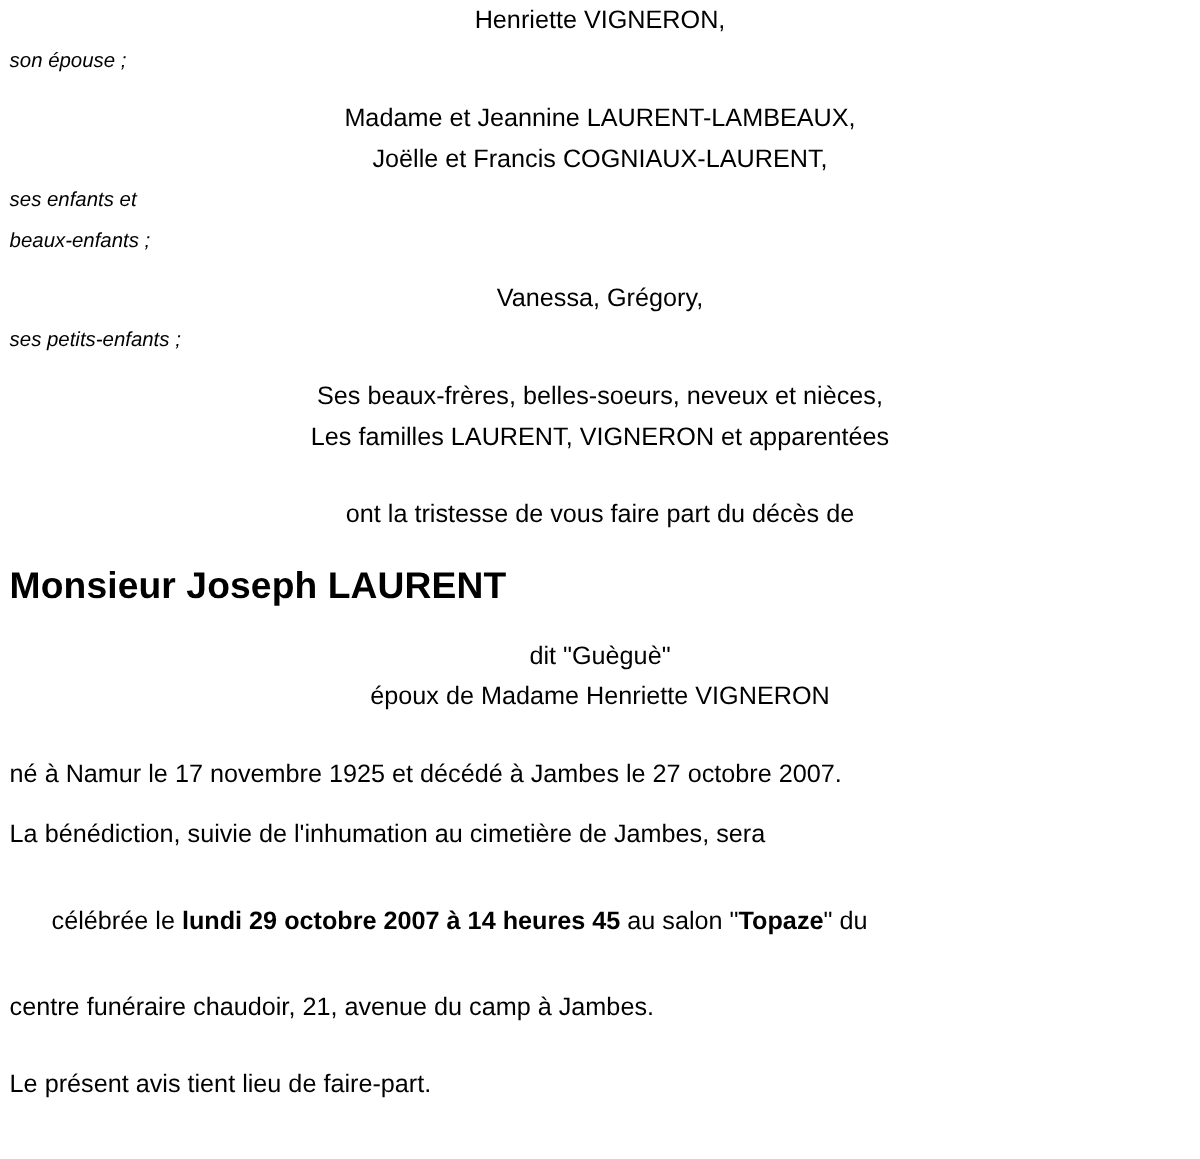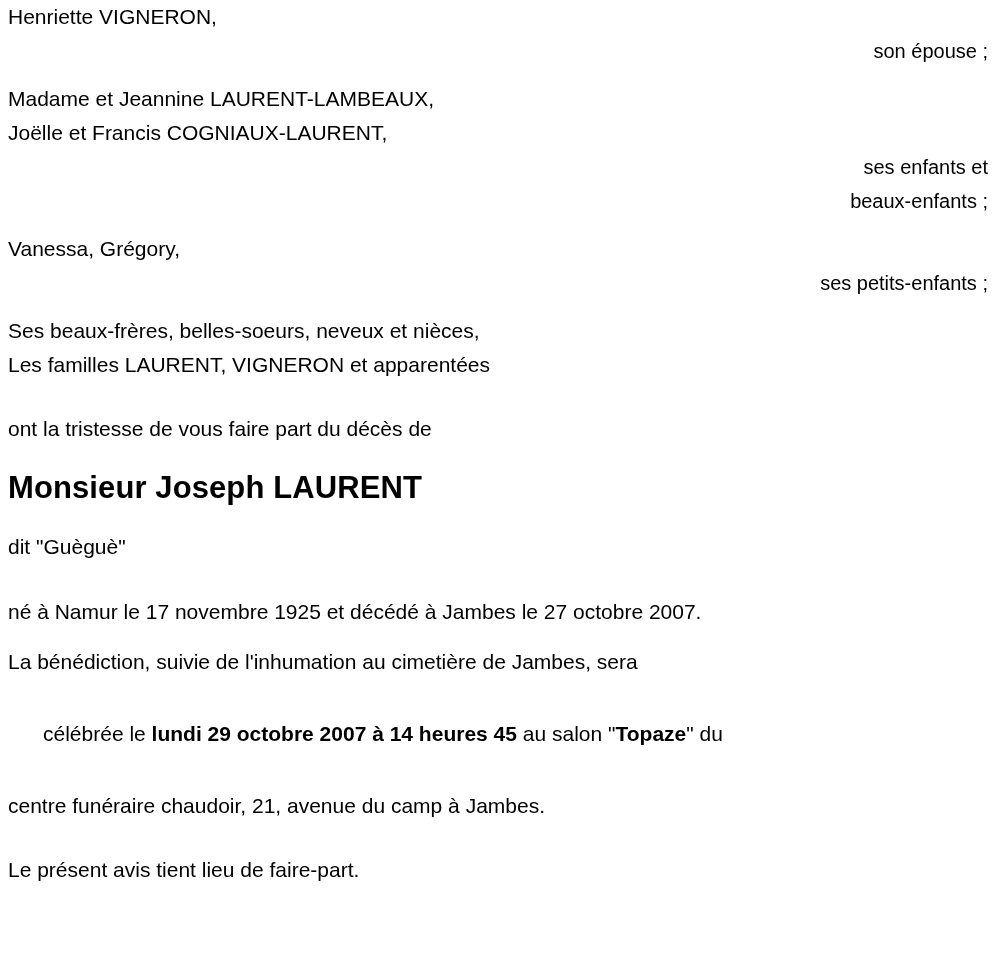--- a/index.html
+++ b/index.html
@@ -34,28 +34,28 @@
   }
 
   .line {
     display: block;
     font-size: 21px;
     line-height: 34px;
     white-space: pre;
   }
 
   .line.left {
-    text-align: left;
+    text-align: center;
   }
 
   
   .caption {
     display: block;
-    text-align: right;
-    font-size: 20px;
+    font-style: italic;
+    font-size: 17px;
     line-height: 34px;
     white-space: pre;
     padding-right: 4px;
   }
 
   
   .gap-sm { height: 14px; }
   .gap-md { height: 22px; }
   .gap-lg { height: 30px; }
 
@@ -126,20 +126,21 @@
   <div class="gap-md"></div>
 
   <div class="row">
     <span class="deceased-name">Monsieur Joseph LAURENT</span>
   </div>
 
   <div class="gap-md"></div>
 
   <div class="row">
     <span class="line left">dit "Guèguè"</span>
+    <span class="line left">époux de Madame Henriette VIGNERON</span>
   </div>
 
   <div class="gap-lg"></div>
 
   <div class="paragraph">
     <span class="ln">né à Namur le 17 novembre 1925 et décédé à Jambes le 27 octobre 2007.</span>
   </div>
 
   <div class="gap-sm"></div>
 

